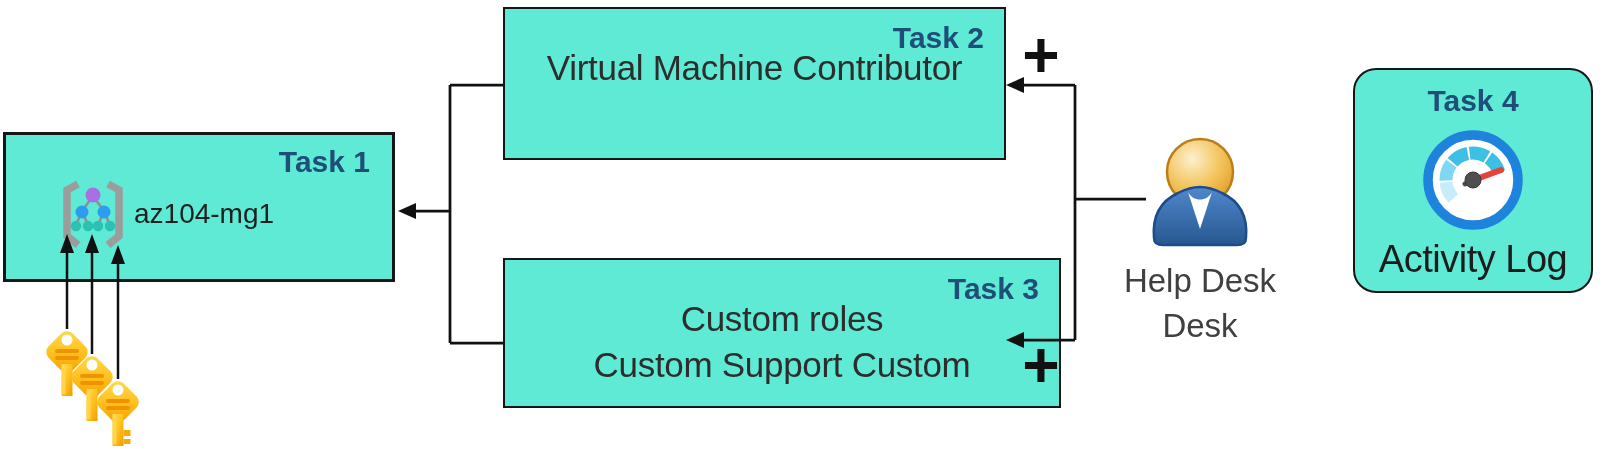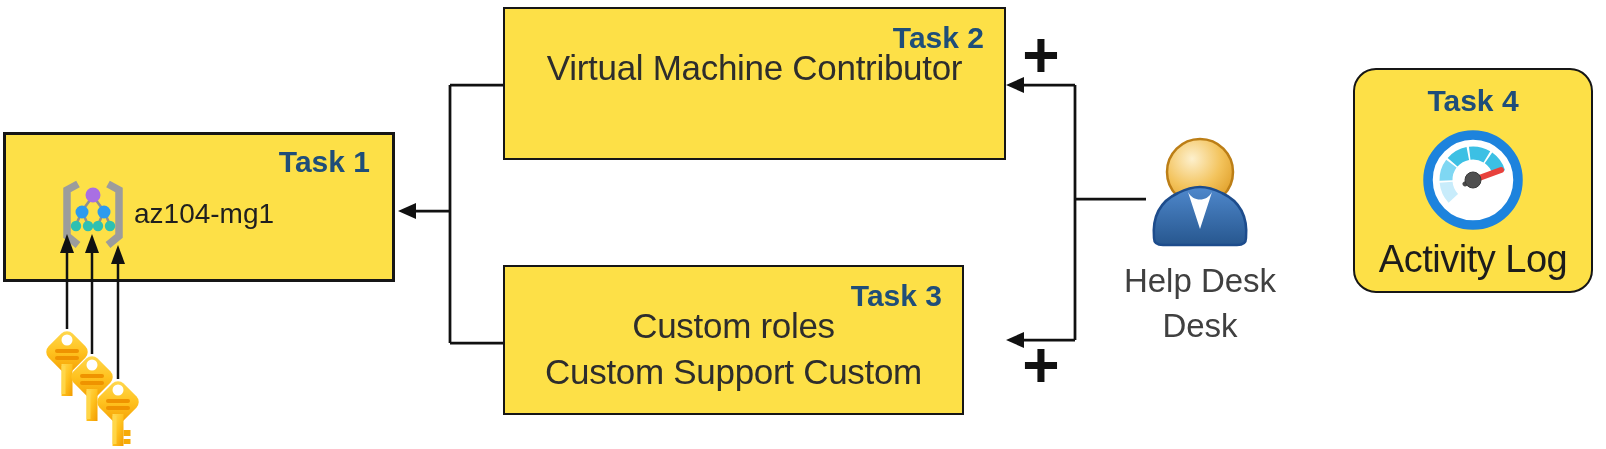--- a/index.html
+++ b/index.html
@@ -1,33 +1,33 @@
 <!DOCTYPE html>
 <html><head>
 <meta charset="utf-8">
 <style>
   html,body{margin:0;padding:0;background:#fff;}
   .canvas{
     position:relative;width:1606px;height:449px;background:#fff;overflow:hidden;
     font-family:"Liberation Sans","DejaVu Sans",sans-serif;color:#2d2d2d;
   }
-  .box{position:absolute;background:#fde047;border:2.5px solid #161616;box-sizing:border-box;padding-left:32px;}
+  .box{position:absolute;background:#5eead4;border:2.5px solid #161616;box-sizing:border-box;padding-left:32px;}
   .badge{position:absolute;font-weight:bold;font-size:30px;color:#1f4e79;white-space:nowrap;}
   .box-lines{position:absolute;left:0;right:0;text-align:center;font-size:35px;letter-spacing:-0.3px;line-height:46px;color:#2d2d2d;white-space:nowrap;}
 
   
   .task1{left:3px;top:132px;width:392px;height:150px;border-width:3px;}
   .task1 .badge{top:10px;right:22px;}
   .t1-title{position:absolute;left:128px;right:8px;top:56px;height:46px;line-height:46px;
     text-align:left;font-size:28px;color:#1f1f1f;}
   .mg-icon{position:absolute;left:50px;top:43px;}
 
   
   .task2{left:503px;top:7px;width:503px;height:153px;}
-  .task3{left:503px;top:265px;width:461px;height:150px;}
+  .task3{left:503px;top:258px;width:558px;height:150px;}
   .task2 .badge,.task3 .badge{top:12px;right:20px;}
   .task2 .box-lines,.task3 .box-lines{top:36px;}
 
   
   .task4{left:1353px;top:68px;width:240px;height:225px;border-radius:23px;}
   .task4 .badge{top:14px;left:0;right:0;text-align:center;}
   .gauge-icon{position:absolute;left:50%;top:58px;transform:translateX(-50%);}
   .t4-caption{position:absolute;left:0;right:0;top:168px;text-align:center;font-size:38px;
     letter-spacing:-0.5px;color:#1c1c1c;white-space:nowrap;}
 

